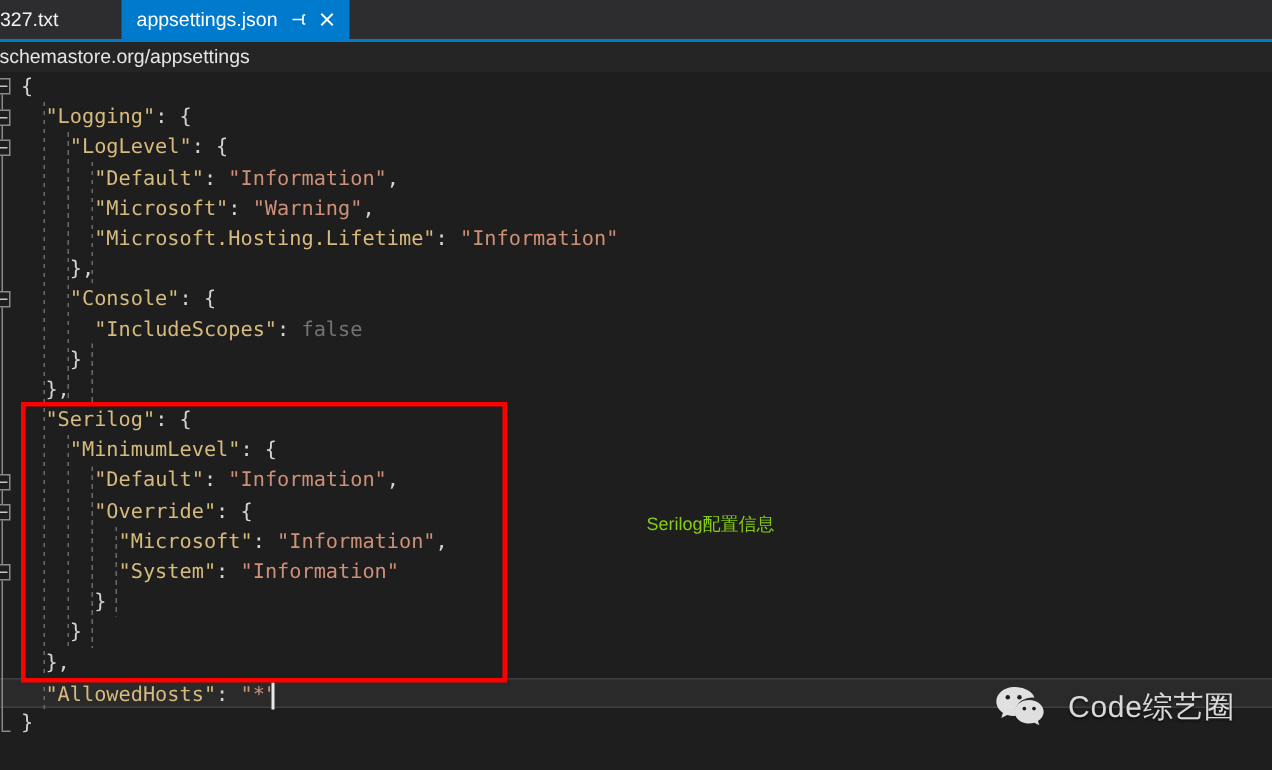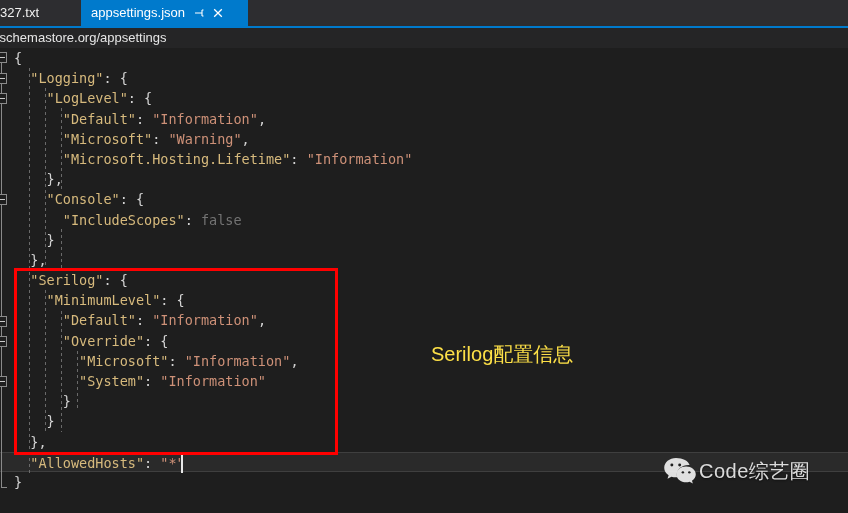--- a/index.html
+++ b/index.html
@@ -41,21 +41,21 @@
     font-size: 13px;
     font-family: "Liberation Sans", sans-serif;
     white-space: nowrap;
     box-sizing: border-box;
     cursor: default;
   }
   .tab.inactive { color: #f1f1f1; background: #2d2d30; }
   .tab.active {
     background: #007acc;
     color: #ffffff;
-    padding-right: 24px;
+    padding-right: 9px;
   }
   .tab-label { line-height: 26px; }
   .tab-icons {
     display: flex;
     align-items: center;
     margin-left: 8px;
     gap: 7px;
   }
   .pin-icon, .close-icon {
     width: 12px;
@@ -181,32 +181,32 @@
 
   
   .redbox {
     position: absolute;
     border: 3px solid #ff0000;
     box-sizing: border-box;
     pointer-events: none;
   }
   .annotation {
     position: absolute;
-    color: #fde047;
-    font-size: 20px;
+    color: #84cc16;
+    font-size: 12px;
     font-family: "Liberation Sans", sans-serif;
     white-space: nowrap;
   }
 
   
   .watermark {
     position: absolute;
     display: flex;
     align-items: center;
-    gap: 2px;
+    gap: 15px;
     opacity: 0.92;
     pointer-events: none;
   }
   .wechat-icon { width: 34px; height: 28px; display: block; }
   .watermark-text {
     color: #e9e9e9;
     font-size: 20px;
     font-family: "Liberation Sans", sans-serif;
     letter-spacing: 0.5px;
     text-shadow: 0 1px 2px rgba(0,0,0,0.6);

